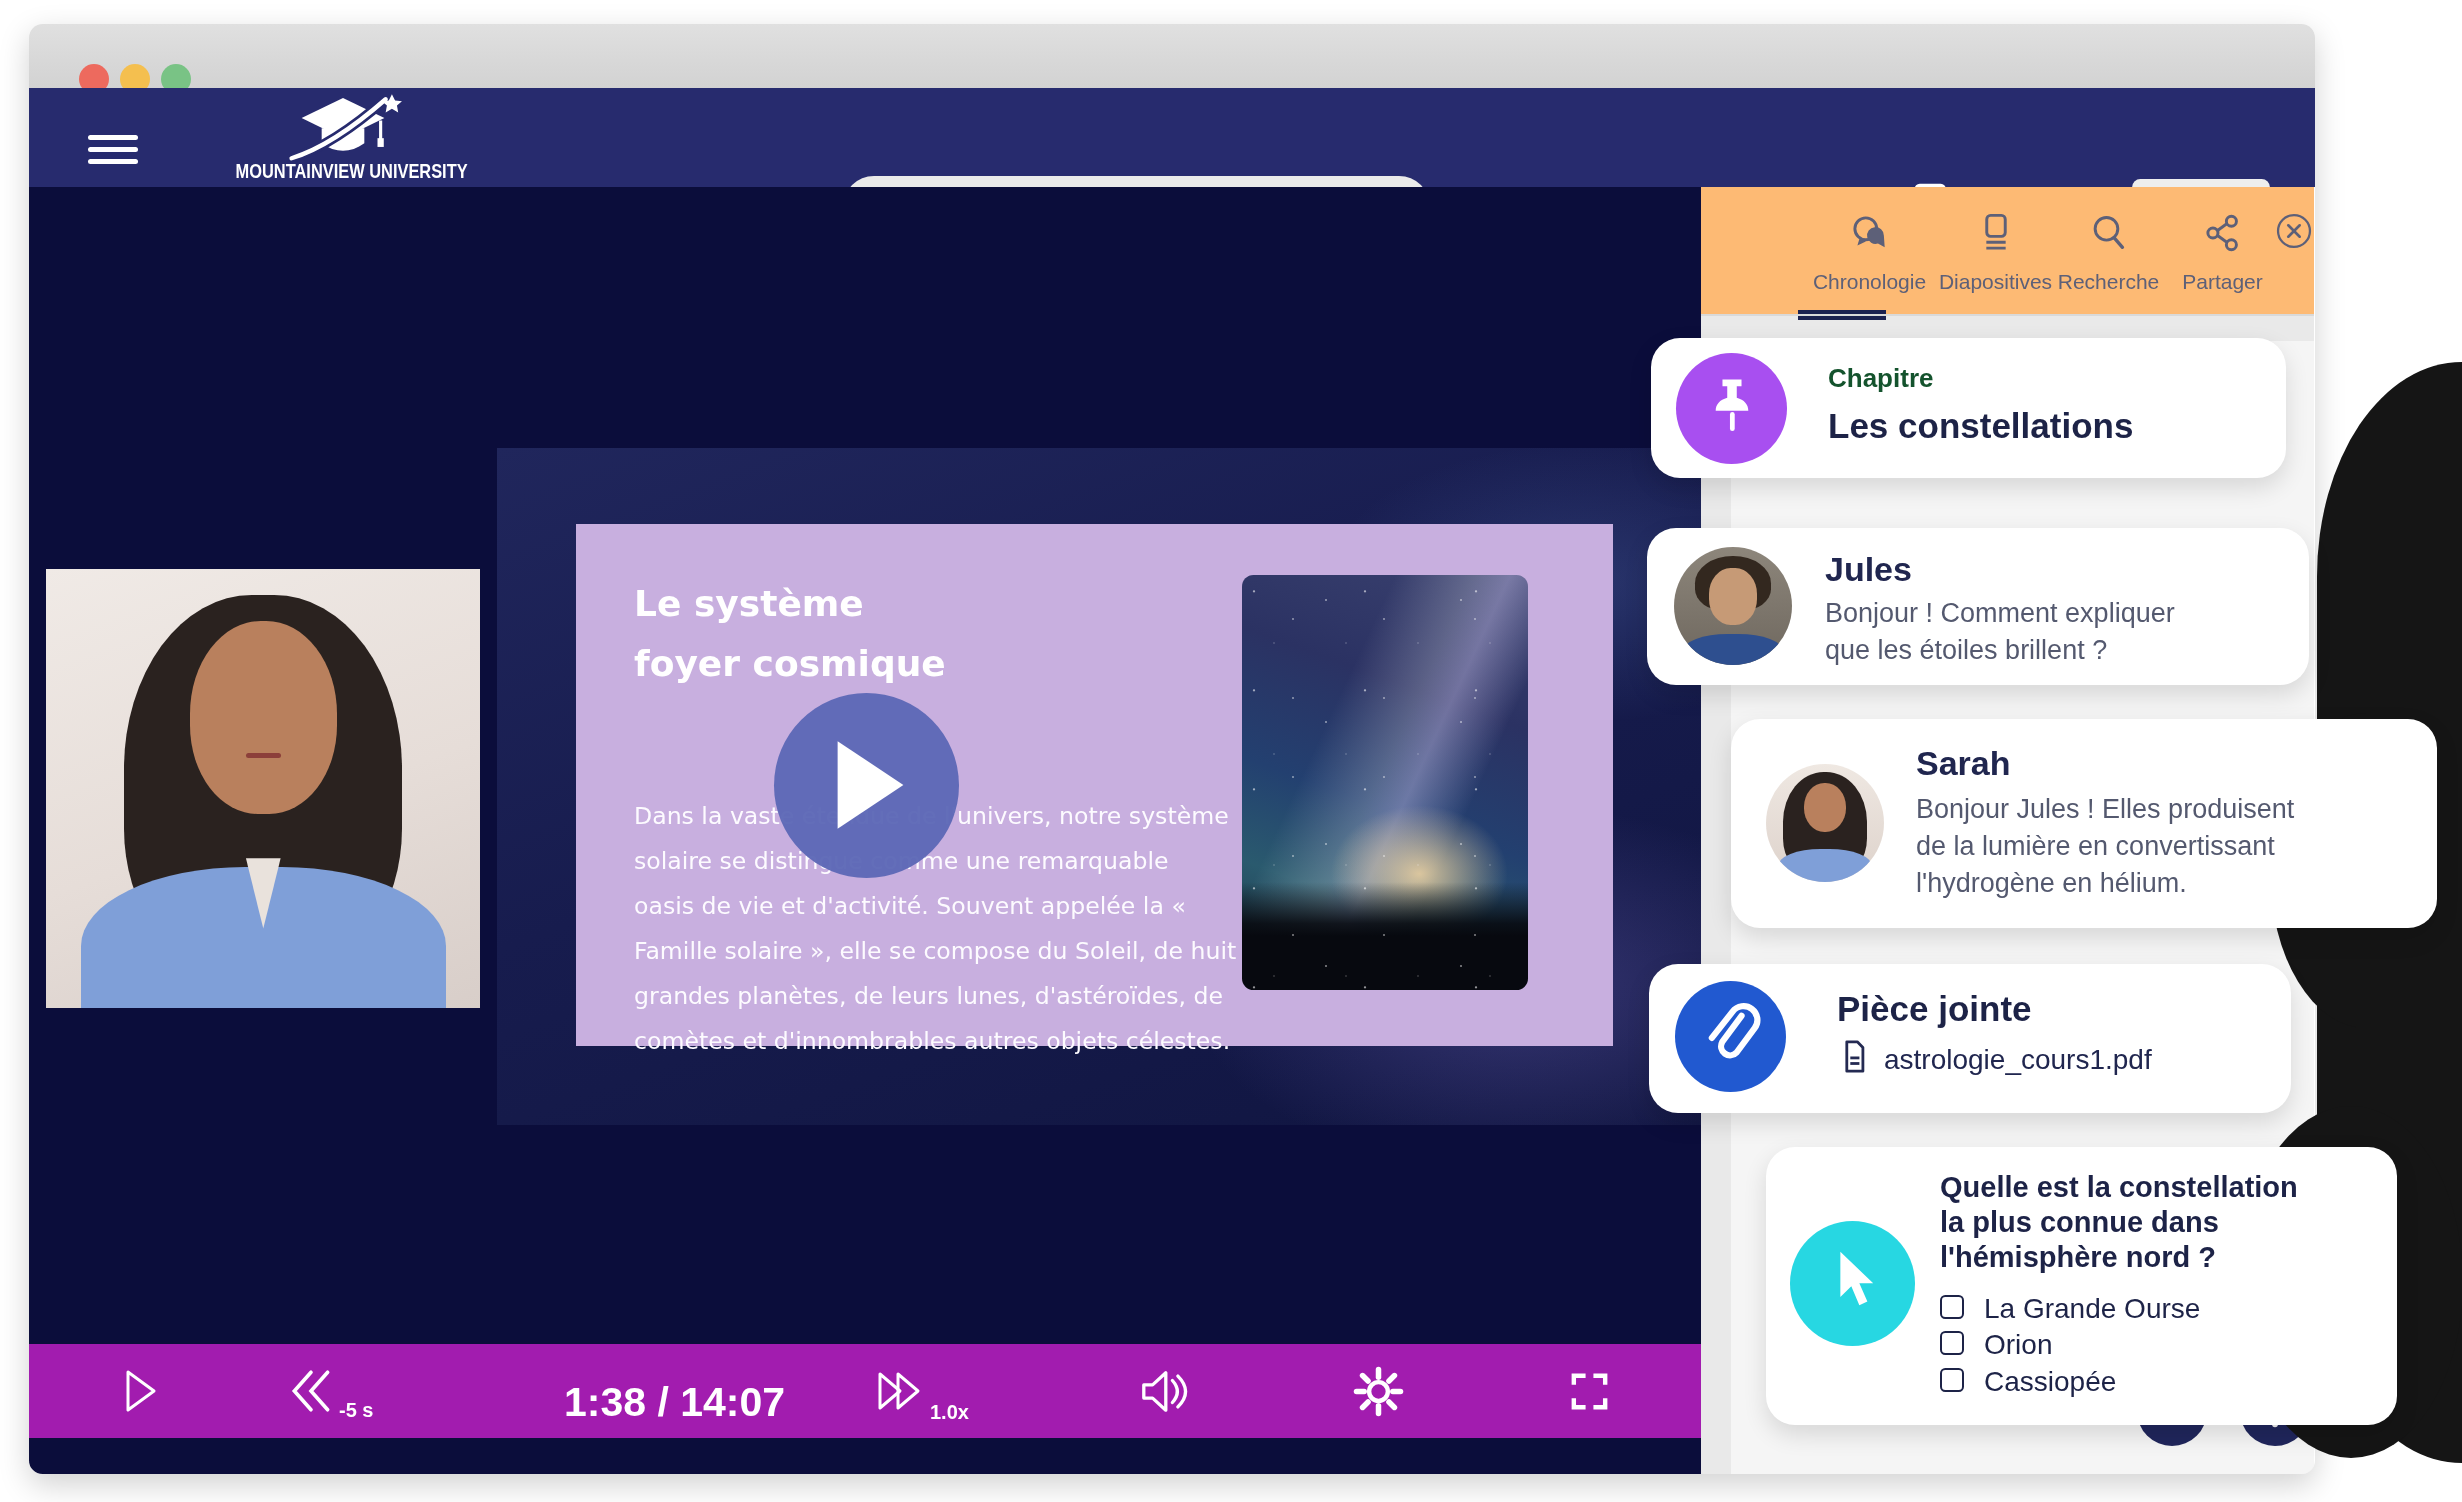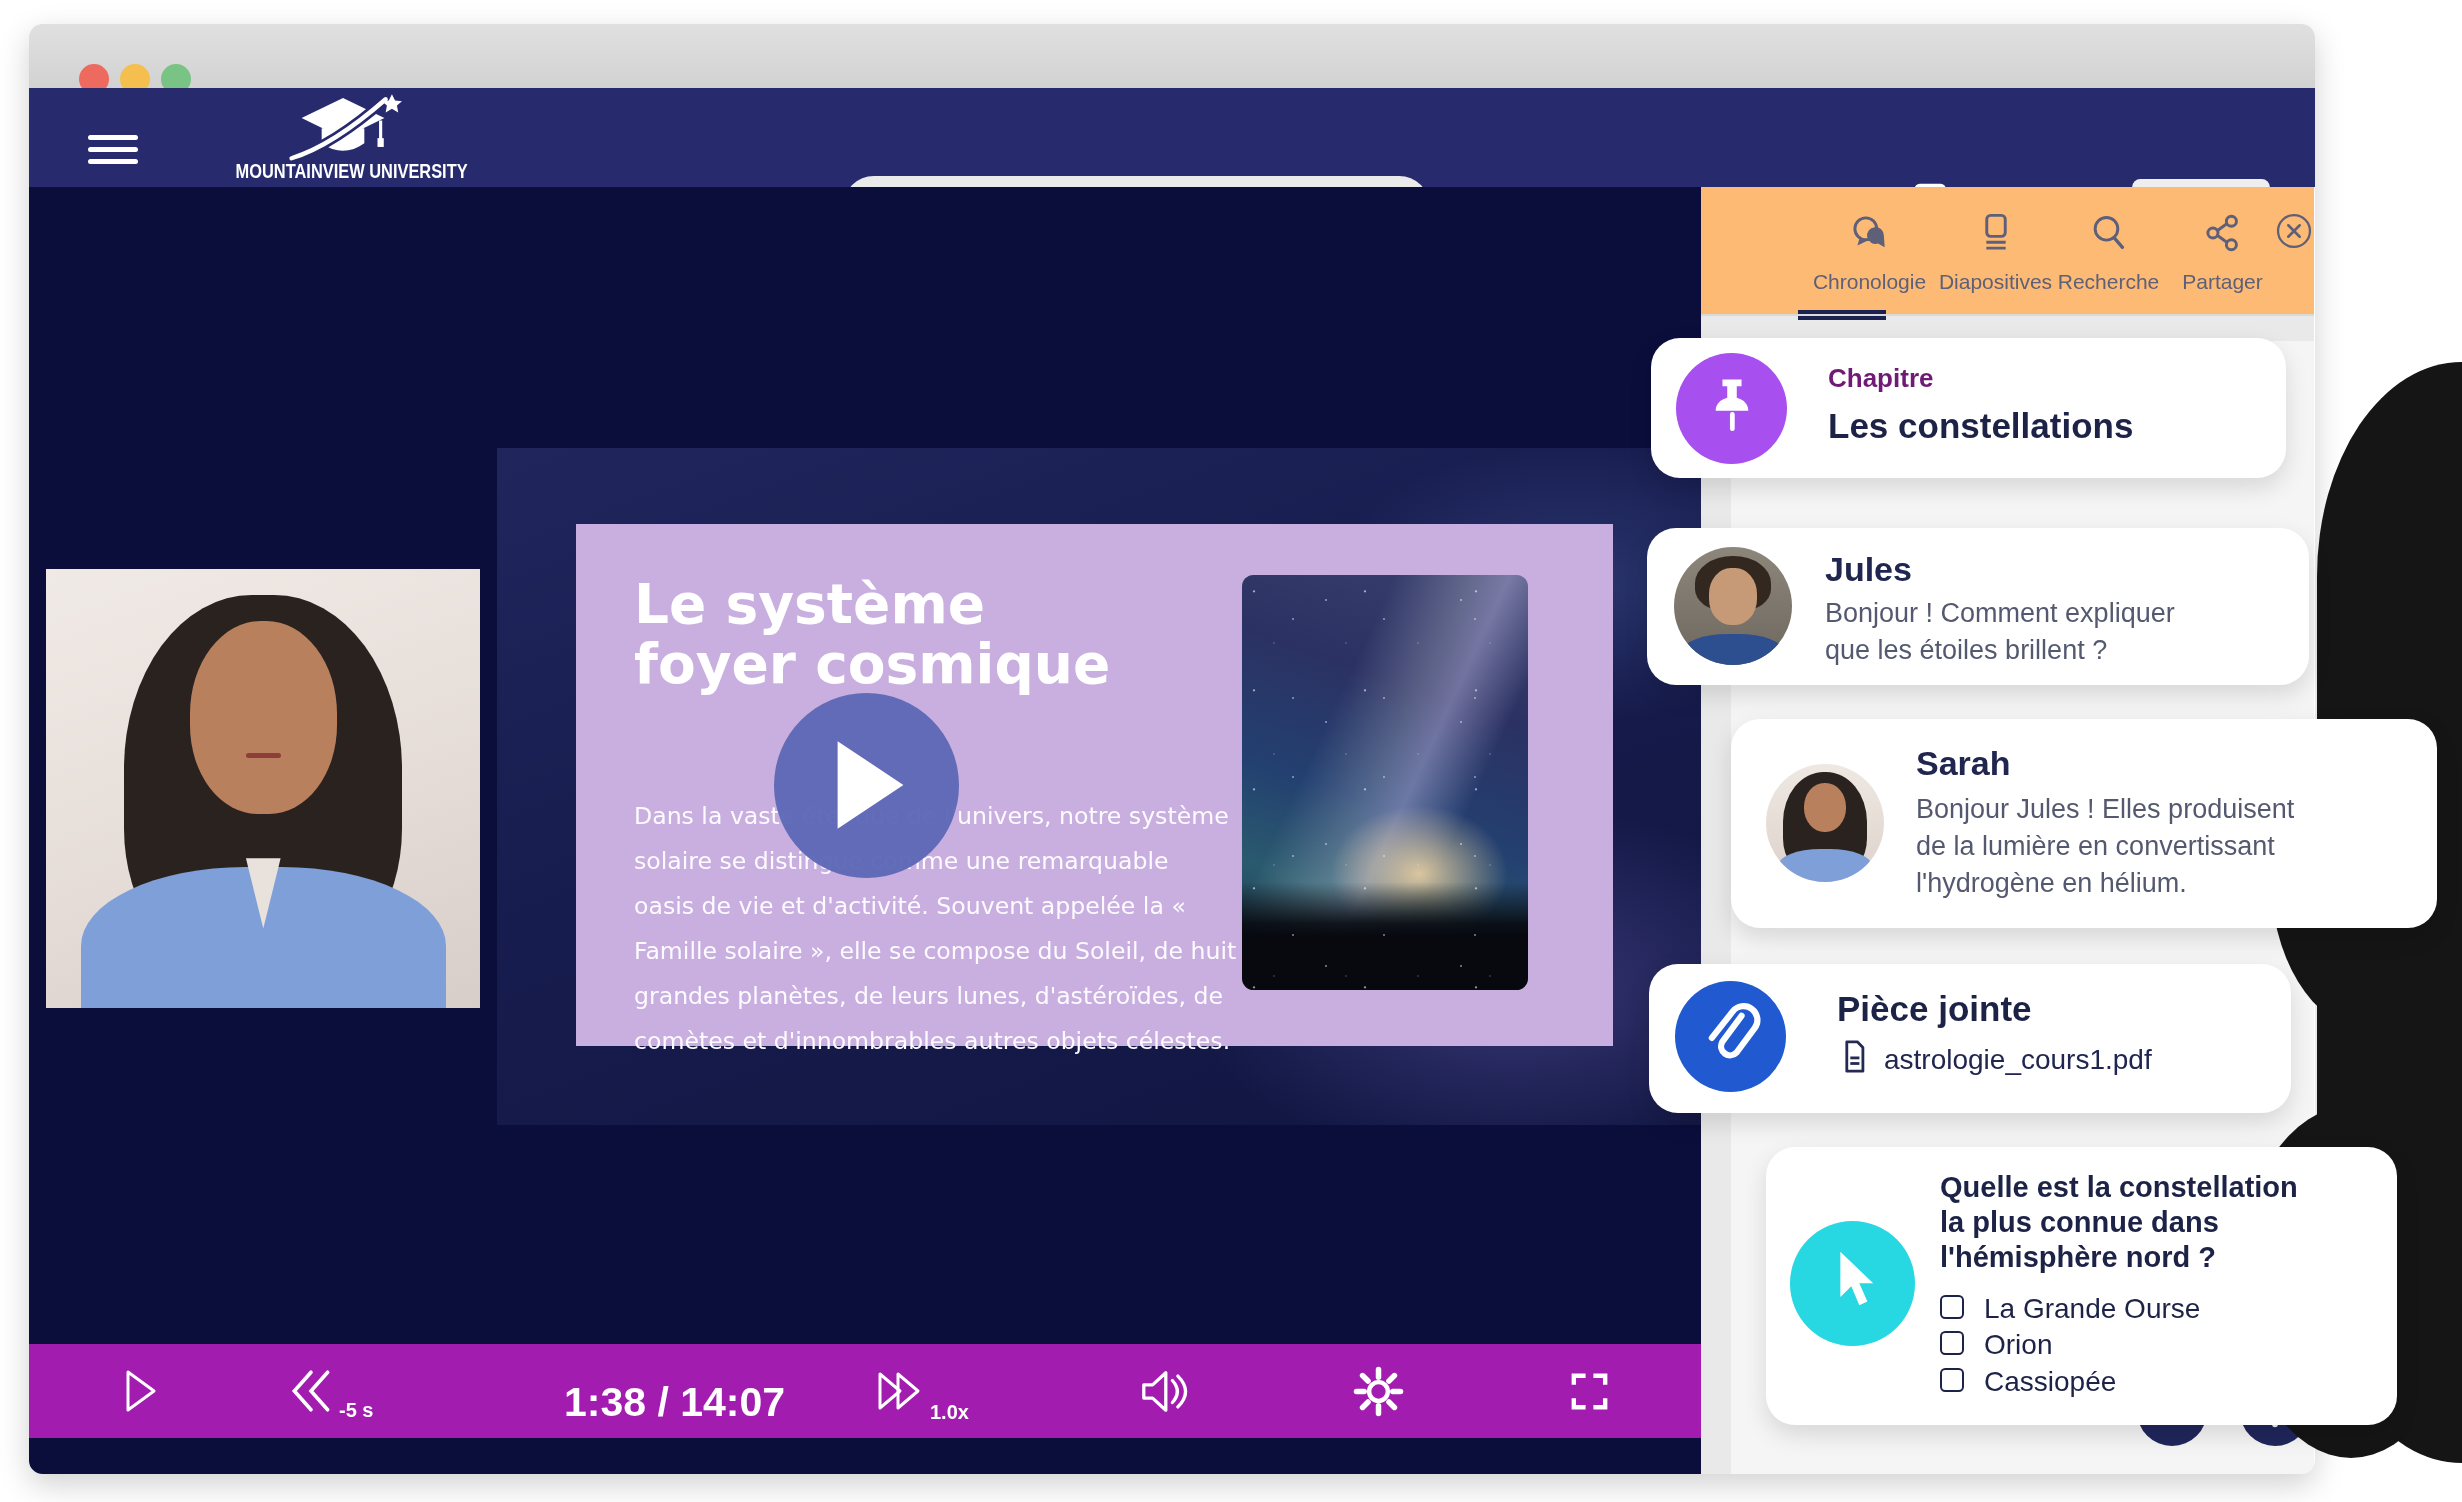--- a/index.html
+++ b/index.html
@@ -46,21 +46,21 @@
       radial-gradient(0.7px 0.7px at 32px 68px, rgba(255,255,255,.55), transparent 1px),
       radial-gradient(0.9px 0.9px at 84px 25px, rgba(255,255,255,.8), transparent 1.6px);
       background-size:111px 99px, 91px 79px, 72px 111px, 135px 122px; }
   .slideframe { left:468px; top:261px; width:1204px; height:677px;
       background:
         radial-gradient(ellipse 472px 262px at 85% 80%, rgba(120,110,200,.35), transparent 70%),
         radial-gradient(ellipse 367px 199px at 90% 20%, rgba(90,120,190,.28), transparent 70%),
         linear-gradient(160deg,#20265c 0%, #171c4e 45%, #101540 100%); }
   .lavender { left:547px; top:337px; width:1037px; height:522px; background:#c8afdf; }
   .slide-title { position:absolute; left:58px; top:50px; color:#fff;
-      font-family:"DejaVu Sans", sans-serif; font-weight:bold; font-size:55px; line-height:60px; }
+      font-family:"DejaVu Sans", sans-serif; font-weight:bold; font-size:36px; line-height:60px; }
   .slide-body { position:absolute; left:58px; top:270px; color:#fdfbff;
       font-family:"DejaVu Sans", sans-serif; font-size:23.6px; line-height:45px; }
   .slide-title div, .slide-body div { white-space:nowrap; }
   .milky { position:absolute; left:666px; top:51px; width:286px; height:415px; border-radius:11.5px;
       overflow:hidden;
       background:
         linear-gradient(to top, #07090f 0%, #07090f 13%, rgba(7,9,15,.9) 16%, transparent 26%),
         radial-gradient(ellipse 136px 105px at 62% 72%, rgba(246,216,164,.85), transparent 65%),
         linear-gradient(295deg, transparent 30%, rgba(226,216,255,.38) 44%, rgba(255,255,255,.22) 52%, transparent 68%),
         linear-gradient(200deg,#3a416f 0%, #2b3263 30%, #234070 55%, #2a5a6e 75%, #1c3140 100%); }
@@ -107,21 +107,21 @@
 
   
   .blob1 { left:2317px; top:362px; width:145px; height:1101px; background:#151515;
       border-radius:152px 0 0 152px / 225px 0 0 225px; }
   .blob2 { left:2270px; top:713px; width:192px; height:315px; background:#151515; border-radius:50% 0 0 50%; }
   .blob3 { left:2239px; top:1106px; width:224px; height:352px; background:#151515; border-radius:50%; }
 
   
   .card { background:#fff; border-radius:29px; box-shadow:0 9.4px 23.6px rgba(0,0,0,.12); }
   .badge { position:absolute; border-radius:50%; }
-  .c-label { color:#701a75; font-size:26px; font-weight:bold; }
+  .c-label { color:#14532d; font-size:26px; font-weight:bold; }
   .c-title { color:#1d2347; font-size:35px; font-weight:bold; white-space:nowrap; }
   .c-name { color:#20264f; font-size:34px; font-weight:bold; }
   .c-msg { color:#54596f; font-size:27px; line-height:37px; }
   .c-msg div { white-space:nowrap; }
   .avatar { position:absolute; border-radius:50%; overflow:hidden; }
   .a-j { background:linear-gradient(#8d867b,#6e675e); }
   .a-j .p-hair { position:absolute; left:18%; top:8%; width:64%; height:46%; background:#332а26;
       background:#33281f; border-radius:50% 50% 40% 40%; }
   .a-j .p-face { position:absolute; left:30%; top:18%; width:40%; height:48%; background:#c69a76; border-radius:46%; }
   .a-j .p-shirt { position:absolute; left:8%; top:74%; width:84%; height:32%; background:#2e4f8f; border-radius:45% 45% 0 0; }

